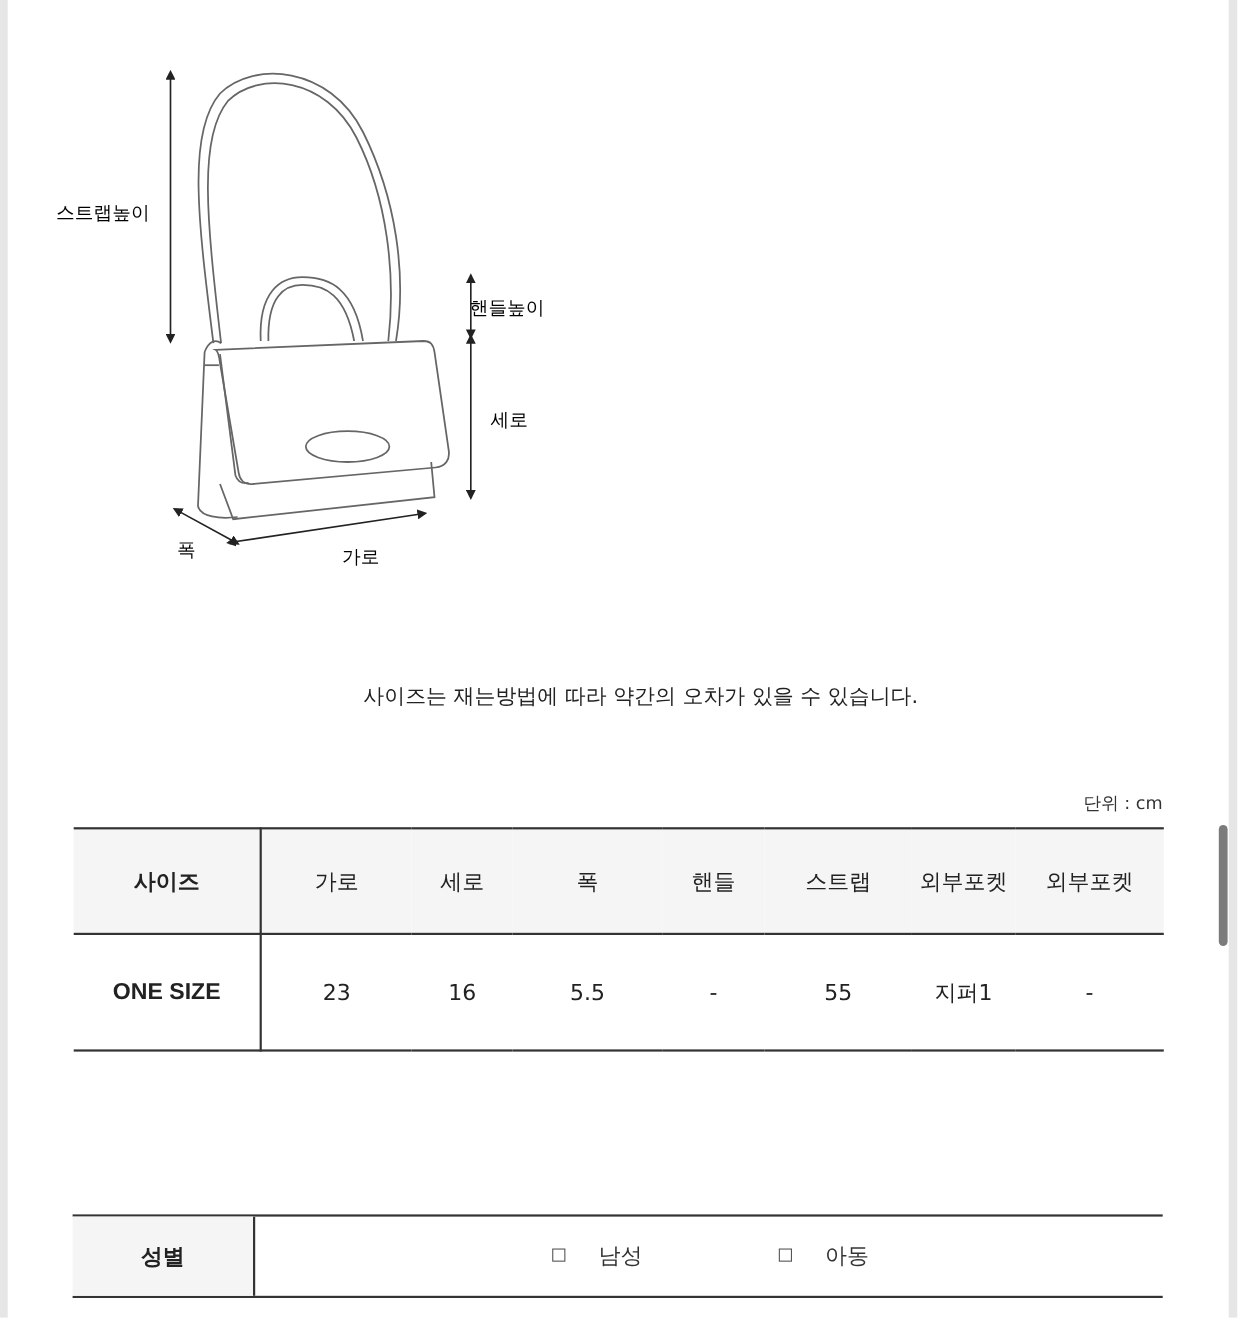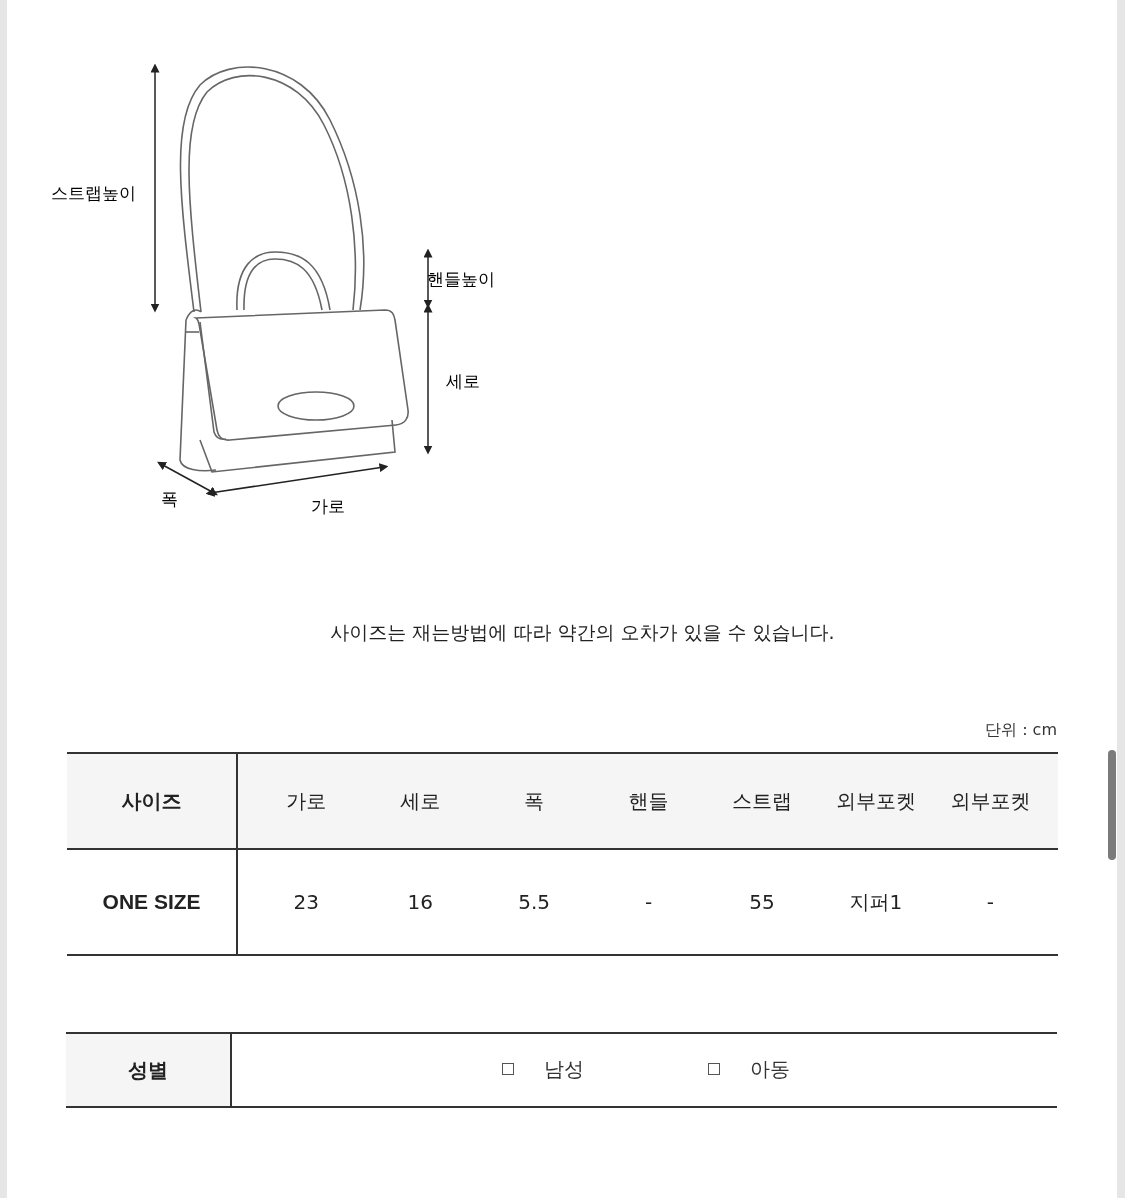--- a/index.html
+++ b/index.html
@@ -28,21 +28,21 @@
   .size-table thead tr { height:96px; }
   .size-table tbody tr { height:106px; }
   .size-table thead th { background:#f5f5f5; font-weight:normal; color:#222; border-top:2px solid #333; border-bottom:2px solid #333; }
   .size-table thead th.rowhead { font-weight:bold; }
   .size-table tbody td { border-bottom:2px solid #333; background:#fff; color:#222; }
   .size-table tbody td.rowhead { font-weight:bold; font-family:"Liberation Sans",sans-serif; font-size:21px; }
   .size-table .rowhead { border-right:2px solid #333; }
   .size-table thead th:not(.rowhead) { background:#f5f5f5; }
 
   .gender-table {
-    position:absolute; left:66px; top:1032px; width:991px; height:72px;
+    position:absolute; left:66px; top:1104px; width:991px; height:72px;
     border-top:2px solid #333; border-bottom:2px solid #333;
     display:flex;
   }
   .gender-head { width:164px; background:#f5f5f5; border-right:2px solid #333; display:flex; align-items:center; justify-content:center; font-weight:bold; font-size:20px; }
   .gender-options { flex:1; position:relative; }
   .gender-opt { position:absolute; top:0; height:70px; display:flex; align-items:center; font-size:20px; color:#333; }
   .chk { width:12px; height:12px; border:1px solid #555; box-sizing:border-box; margin-right:30px; display:inline-block; background:#fff; }
   .chk.checked { background:#000; border-color:#000; width:14px; height:14px; }
 </style>
 </head>

